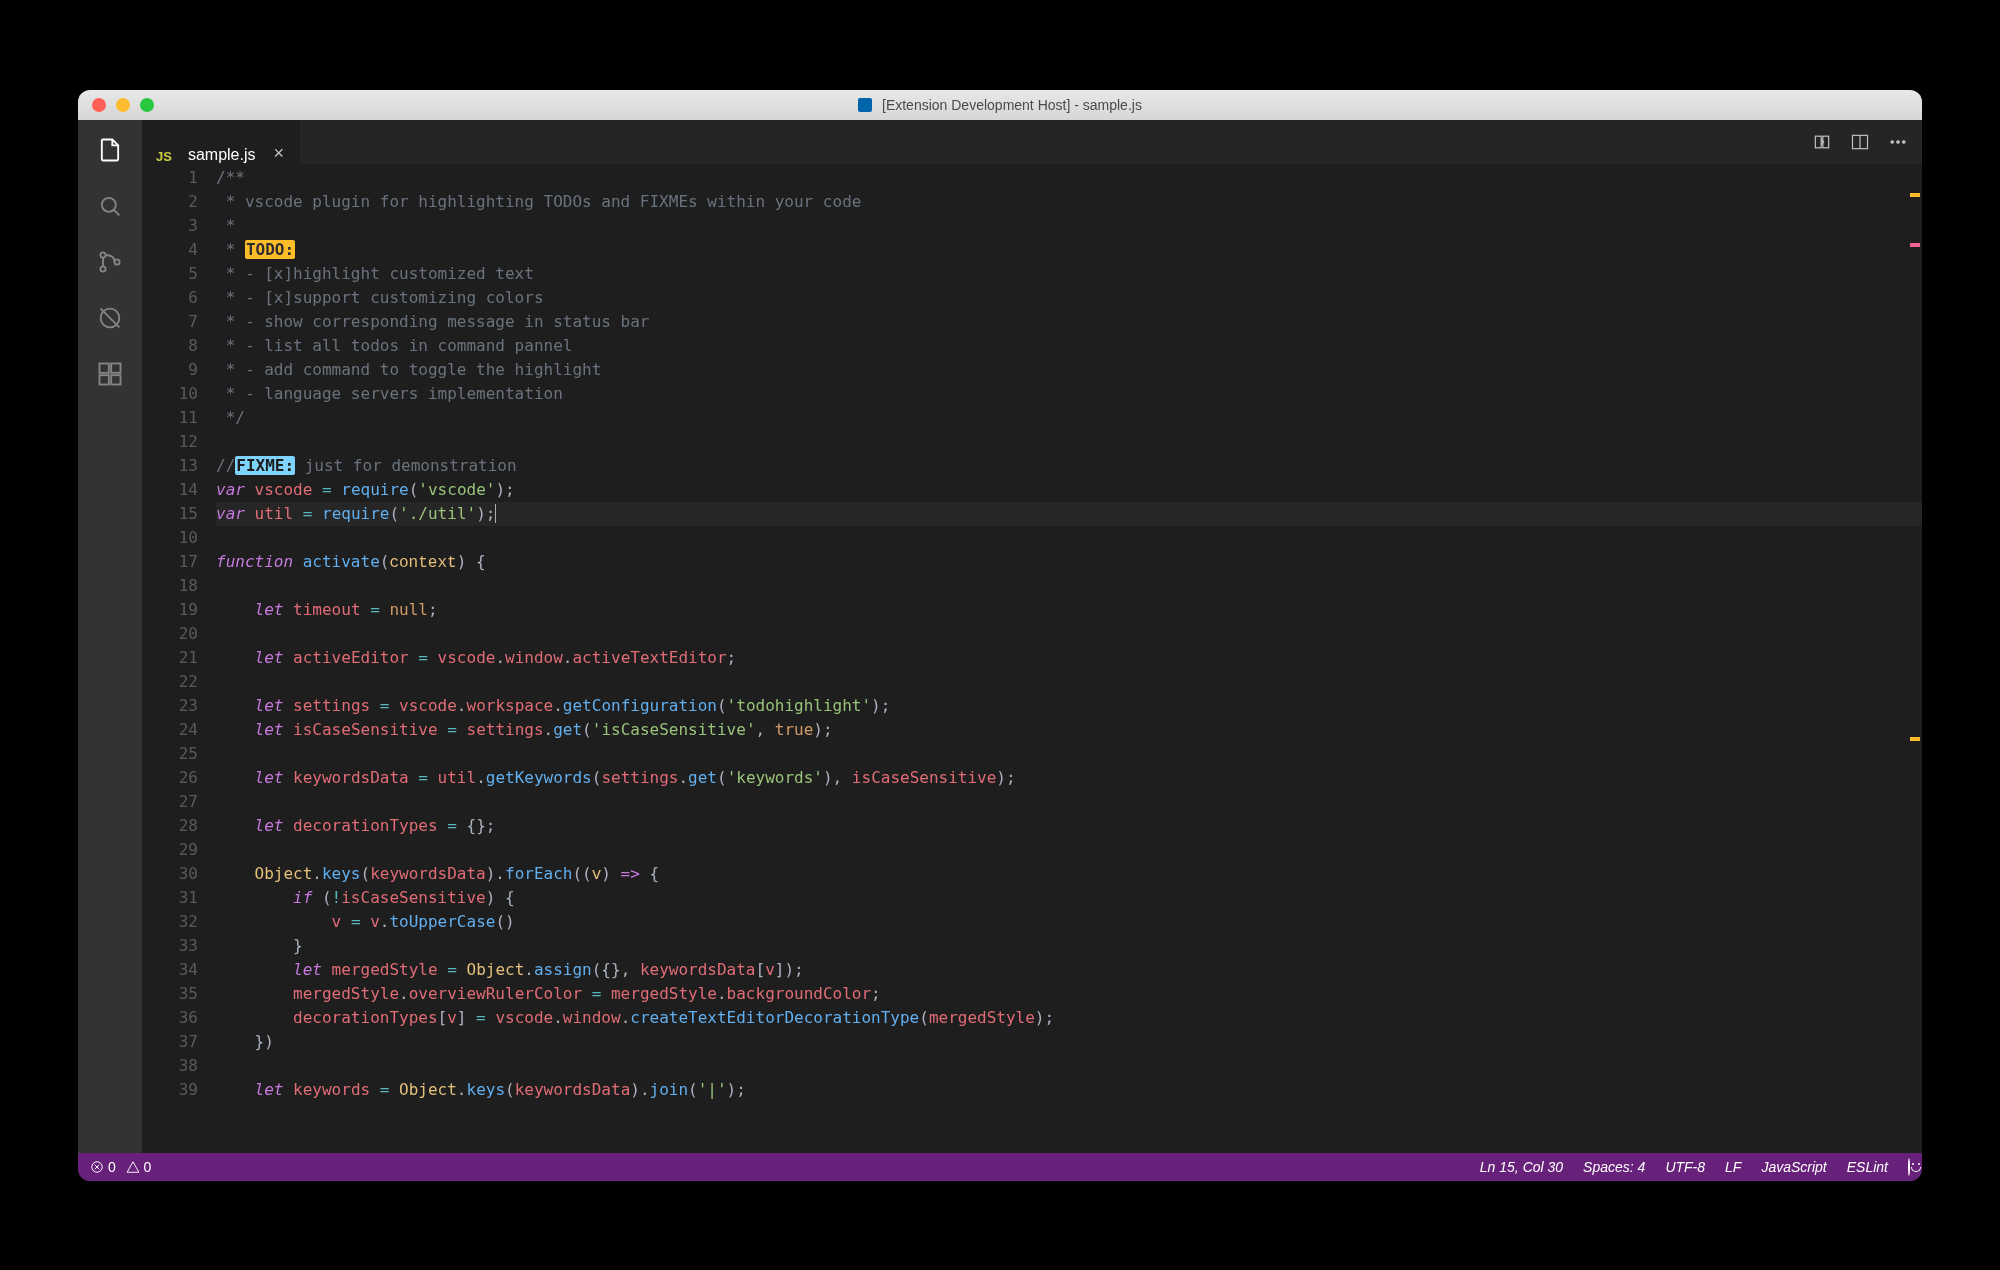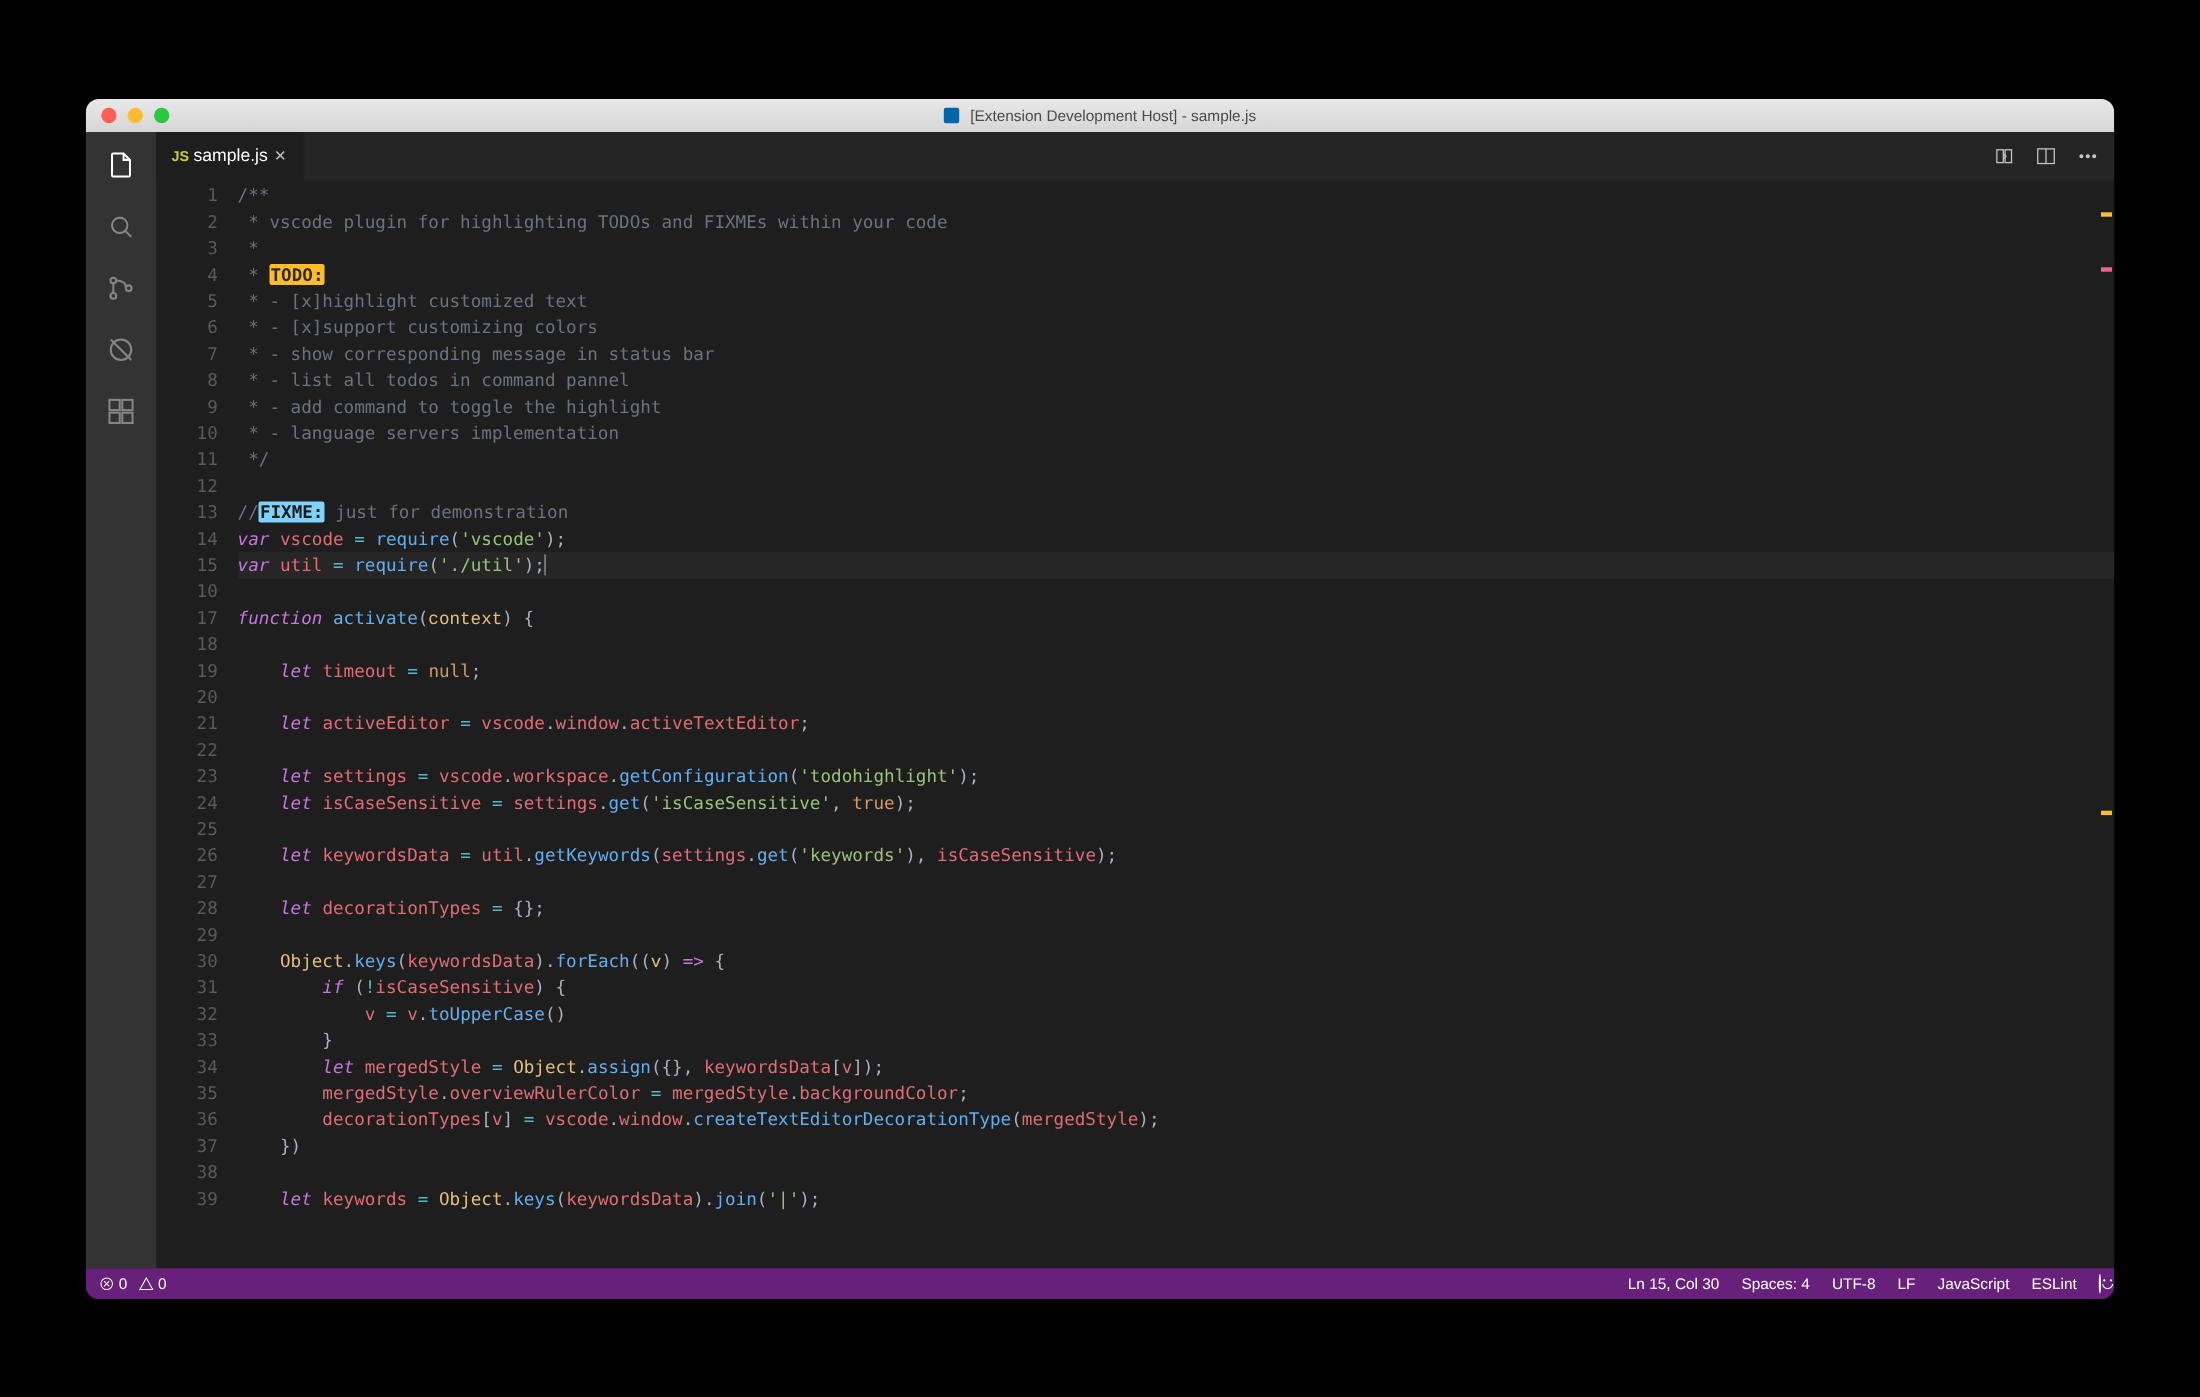--- a/index.html
+++ b/index.html
@@ -55,21 +55,21 @@
   .activitybar .abicon.active { color: #ffffff; }
   .activitybar svg { width: 28px; height: 28px; stroke: currentColor; fill: none; stroke-width: 1.6; }
   .editor-area { flex: 1; display: flex; flex-direction: column; min-width: 0; }
   
   .tabs {
     height: 44px; background: #252526;
     display: flex; align-items: stretch; flex-shrink: 0;
     position: relative;
   }
   .tab {
-    display: flex; align-items: center; gap: 4px;
+    display: flex; align-items: flex-end; gap: 16px;
     background: #1e1e1e; color: #ffffff;
     padding: 0 14px; font-size: 16px;
     border-right: 1px solid #252526;
     cursor: pointer;
   }
   .tab .jsicon { color: #cbcb41; font-weight: 700; font-size: 13px; }
   .tab .close { color: #c5c5c5; font-size: 18px; padding: 0 2px; }
   .tab-actions {
     margin-left: auto; display: flex; align-items: center; gap: 18px;
     padding-right: 14px; color: #c5c5c5;
@@ -118,21 +118,21 @@
     position: absolute; right: 0; top: 0; bottom: 0; width: 18px;
   }
   .minimap .mark { position: absolute; right: 2px; width: 10px; height: 4px; }
   
   .statusbar {
     height: 28px; background: #68217a; color: #ffffff;
     display: flex; align-items: center; font-size: 14px;
     padding: 0 12px; flex-shrink: 0; gap: 16px;
   }
   .statusbar .left { display: flex; align-items: center; gap: 10px; }
-  .statusbar .right { margin-left: auto; display: flex; align-items: center; gap: 20px; }
+  .statusbar .right { margin-left: auto; display: flex; align-items: center; gap: 20px; font-style: italic; }
   .statusbar .item { cursor: pointer; }
   .statusbar svg { width: 14px; height: 14px; stroke: currentColor; fill: none; stroke-width: 1.6; vertical-align: -2px; }
   .smile { width: 16px; height: 16px; border: 1.5px solid #fff; border-radius: 50%; position: relative; }
   .smile::before, .smile::after { content:''; position:absolute; background:#fff; }
   .smile::before { width:2px;height:2px;left:3px;top:4px;border-radius:50%; box-shadow: 6px 0 0 #fff; }
   .smile::after { width:8px;height:4px;border:1.5px solid #fff;border-top:none;border-radius:0 0 8px 8px;left:2px;top:8px;background:none; }
 </style>
 </head>
 <body>
 

